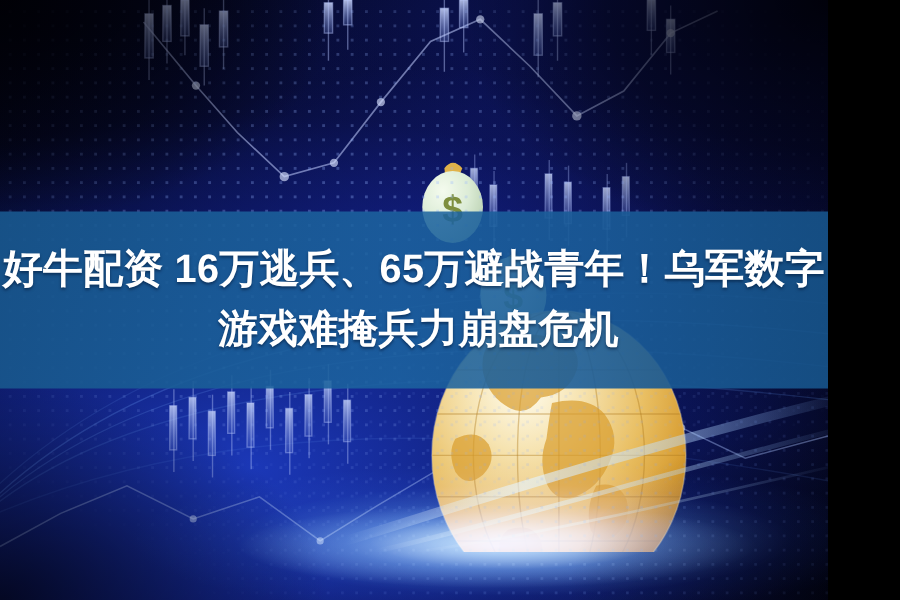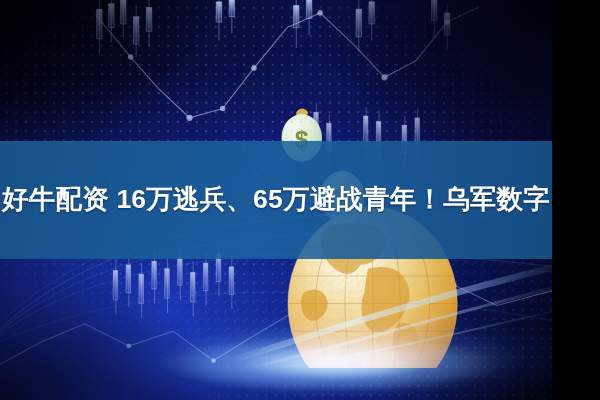--- a/index.html
+++ b/index.html
@@ -269,15 +269,16 @@
   <div class="layer dots-low"></div>
 
   <div class="layer horizon-glow"></div>
 
   <div class="layer bg-corner-dark"></div>
 
   <div class="banner"></div>
 
   <div class="headline">
     <div class="l1">好牛配资 16万逃兵、65万避战青年！乌军数字</div>
+    <div class="l2">游戏难掩兵力崩盘危机</div>
   </div>
 
 </div>
 
 </body></html>

